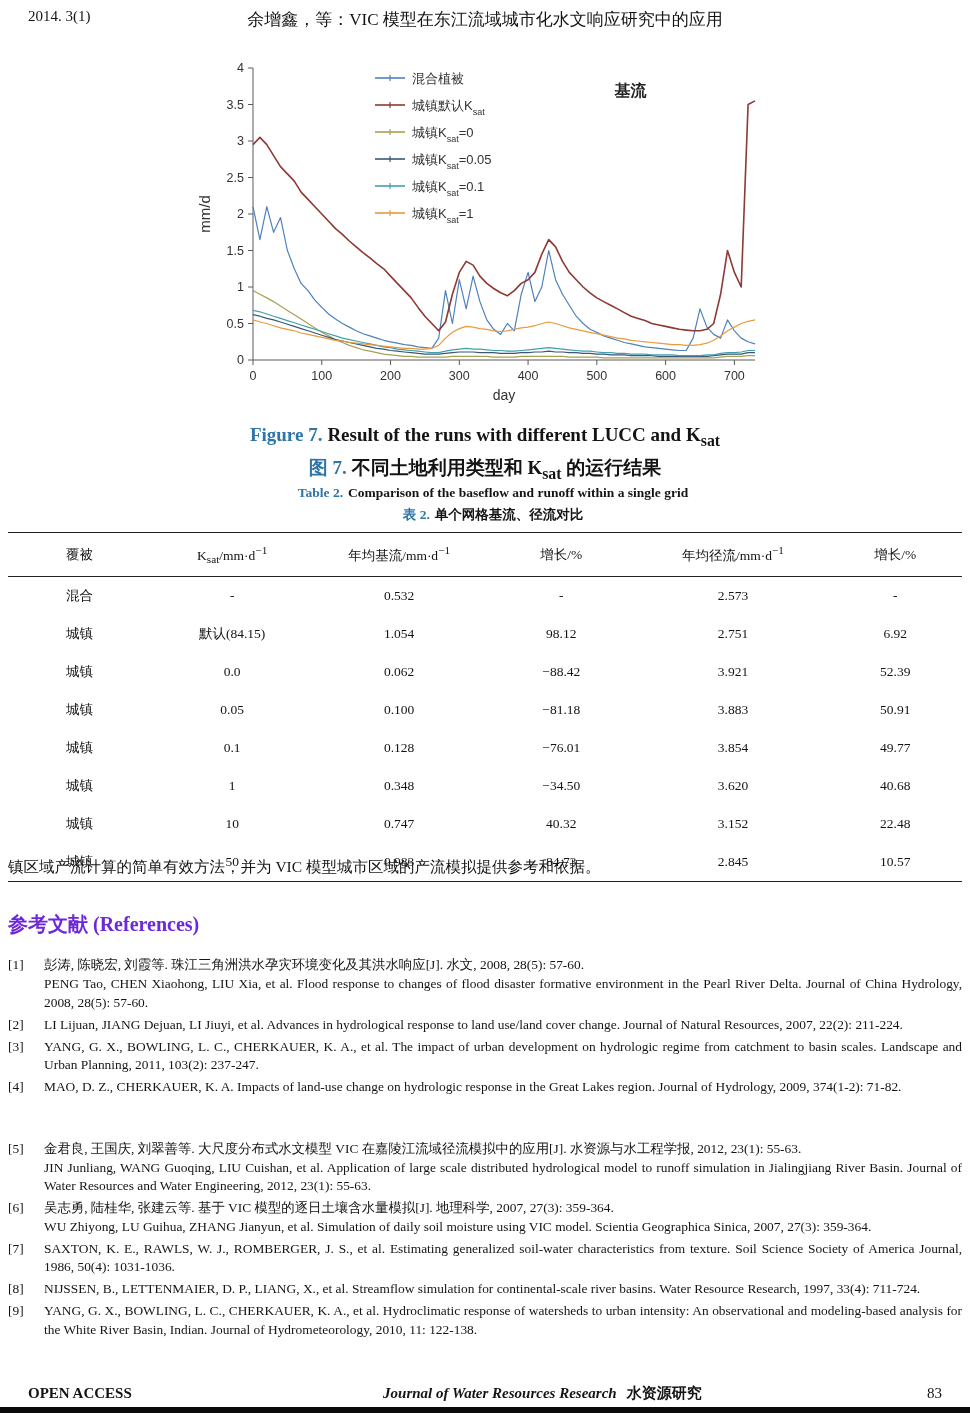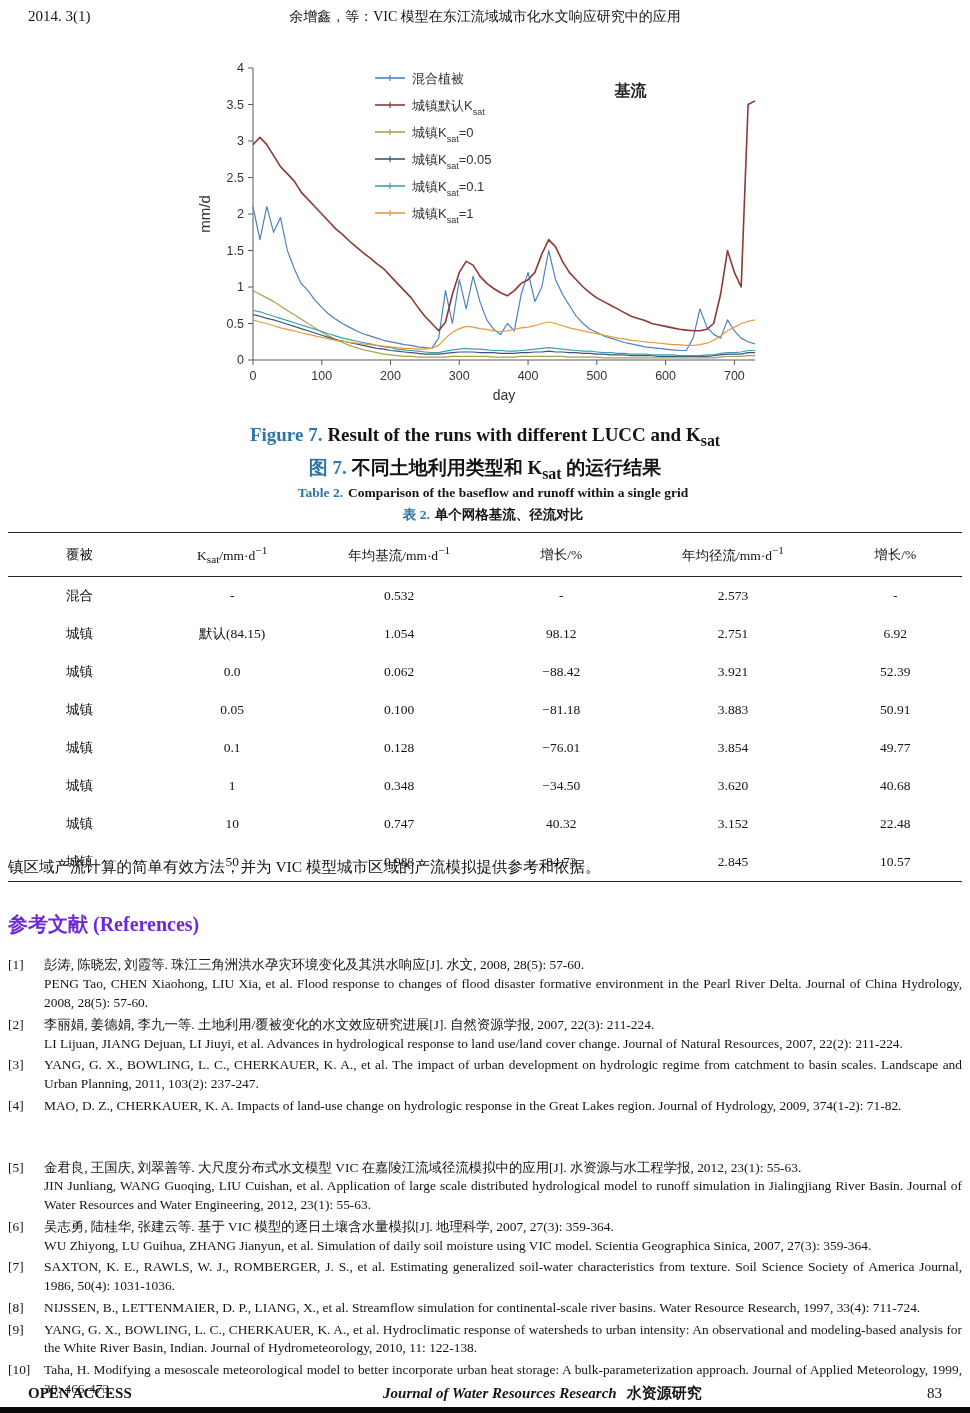--- a/index.html
+++ b/index.html
@@ -1,20 +1,20 @@
 <!DOCTYPE html>
 <html><head>
 <meta charset="utf-8">
 <style>
   * { box-sizing: border-box; }
   body { margin:0; background:#e8e8e8; font-family:"Liberation Serif","DejaVu Serif",serif; }
   .page { position:relative; width:970px; height:1413px; margin:0 auto; background:#ffffff; color:#141414; overflow:hidden; }
 
   .issue-info { position:absolute; left:28px; top:8px; font-size:15px; }
-  .running-title { position:absolute; left:0; right:0; top:8px; text-align:center; font-size:14px; }
+  .running-title { position:absolute; left:0; right:0; top:8px; text-align:center; font-size:17px; }
 
   .chart-wrap { position:absolute; top:54px; left:50%; transform:translateX(-50%); }
   svg { font-family:"Liberation Sans","DejaVu Sans",sans-serif; }
 
   .fig-caption { position:absolute; top:420px; left:0; right:0; text-align:center; font-weight:bold; font-size:19px; line-height:1.6; }
   .tbl-caption { position:absolute; top:482px; left:0; right:0; text-align:center; font-weight:bold; font-size:13.5px; line-height:1.6;margin-left:16px; }
   .cap-label { color:#2e75a8; margin-right:5px; }
 
   .data-table { position:absolute; top:532px; left:8px; width:954px; border-collapse:collapse; font-size:13.5px; }
   .data-table th { font-weight:normal; border-top:1.5px solid #222; border-bottom:1px solid #222; padding:11px 3px; text-align:center; }
@@ -223,21 +223,20 @@
           <div class="ref-item">
             <span class="ref-num">[1]</span>
             <span class="ref-body">
               <span class="ref-part">彭涛, 陈晓宏, 刘霞等. 珠江三角洲洪水孕灾环境变化及其洪水响应[J]. 水文, 2008, 28(5): 57-60.</span>
               <span class="ref-part">PENG Tao, CHEN Xiaohong, LIU Xia, et al. Flood response to changes of flood disaster formative environment in the Pearl River Delta. Journal of China Hydrology, 2008, 28(5): 57-60.</span>
             </span>
           </div>
           <div class="ref-item">
             <span class="ref-num">[2]</span>
             <span class="ref-body">
-              <span class="ref-part">李丽娟, 姜德娟, 李九一等. 土地利用/覆被变化的水文效应研究进展[J]. 自然资源学报, 2007, 22(3): 211-224.</span>
               <span class="ref-part">LI Lijuan, JIANG Dejuan, LI Jiuyi, et al. Advances in hydrological response to land use/land cover change. Journal of Natural Resources, 2007, 22(2): 211-224.</span>
             </span>
           </div>
           <div class="ref-item">
             <span class="ref-num">[3]</span>
             <span class="ref-body">
               <span class="ref-part">YANG, G. X., BOWLING, L. C., CHERKAUER, K. A., et al. The impact of urban development on hydrologic regime from catchment to basin scales. Landscape and Urban Planning, 2011, 103(2): 237-247.</span>
             </span>
           </div>
           <div class="ref-item">
@@ -273,26 +272,20 @@
           <div class="ref-item">
             <span class="ref-num">[8]</span>
             <span class="ref-body">
               <span class="ref-part">NIJSSEN, B., LETTENMAIER, D. P., LIANG, X., et al. Streamflow simulation for continental-scale river basins. Water Resource Research, 1997, 33(4): 711-724.</span>
             </span>
           </div>
           <div class="ref-item">
             <span class="ref-num">[9]</span>
             <span class="ref-body">
               <span class="ref-part">YANG, G. X., BOWLING, L. C., CHERKAUER, K. A., et al. Hydroclimatic response of watersheds to urban intensity: An observational and modeling-based analysis for the White River Basin, Indian. Journal of Hydrometeorology, 2010, 11: 122-138.</span>
-            </span>
-          </div>
-          <div class="ref-item">
-            <span class="ref-num">[10]</span>
-            <span class="ref-body">
-              <span class="ref-part">Taha, H. Modifying a mesoscale meteorological model to better incorporate urban heat storage: A bulk-parameterization approach. Journal of Applied Meteorology, 1999, 38: 466-473.</span>
             </span>
           </div>
         </div>
     </div>
   </div>
 
   <div class="page-footer">
     <span class="footer-left">OPEN ACCESS</span>
     <span class="footer-center">
       <span class="journal-en">Journal of Water Resources Research</span><span>水资源研究</span>

